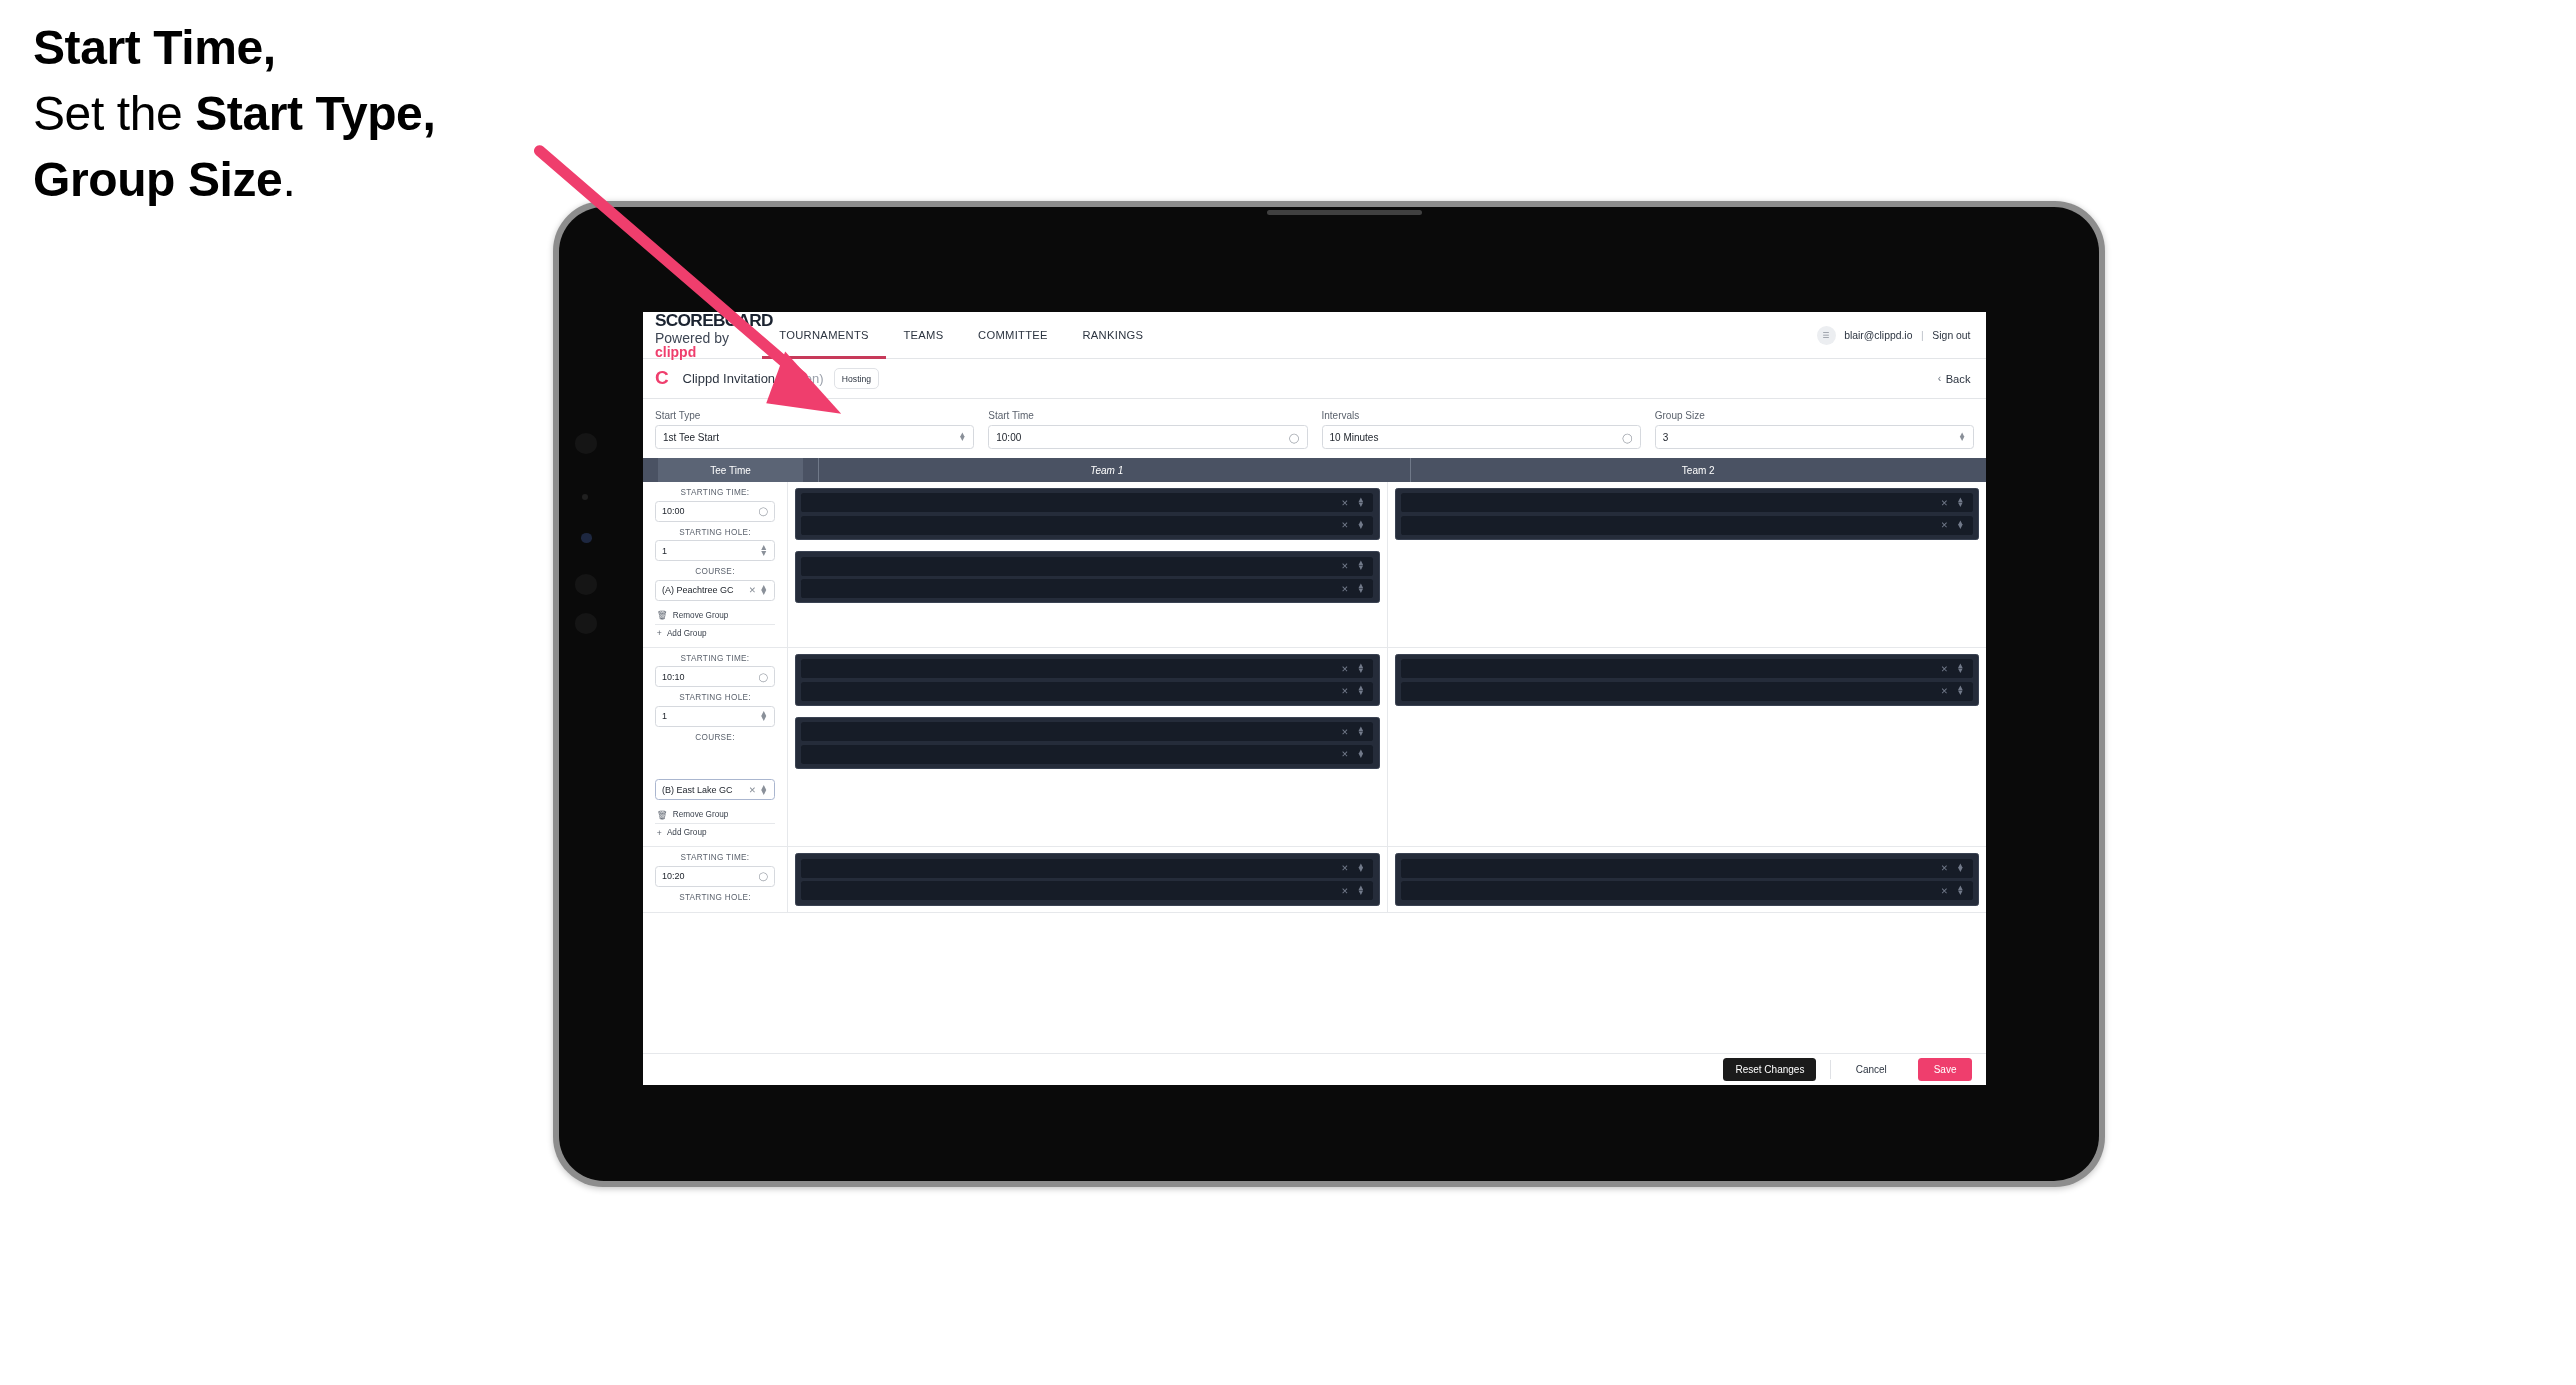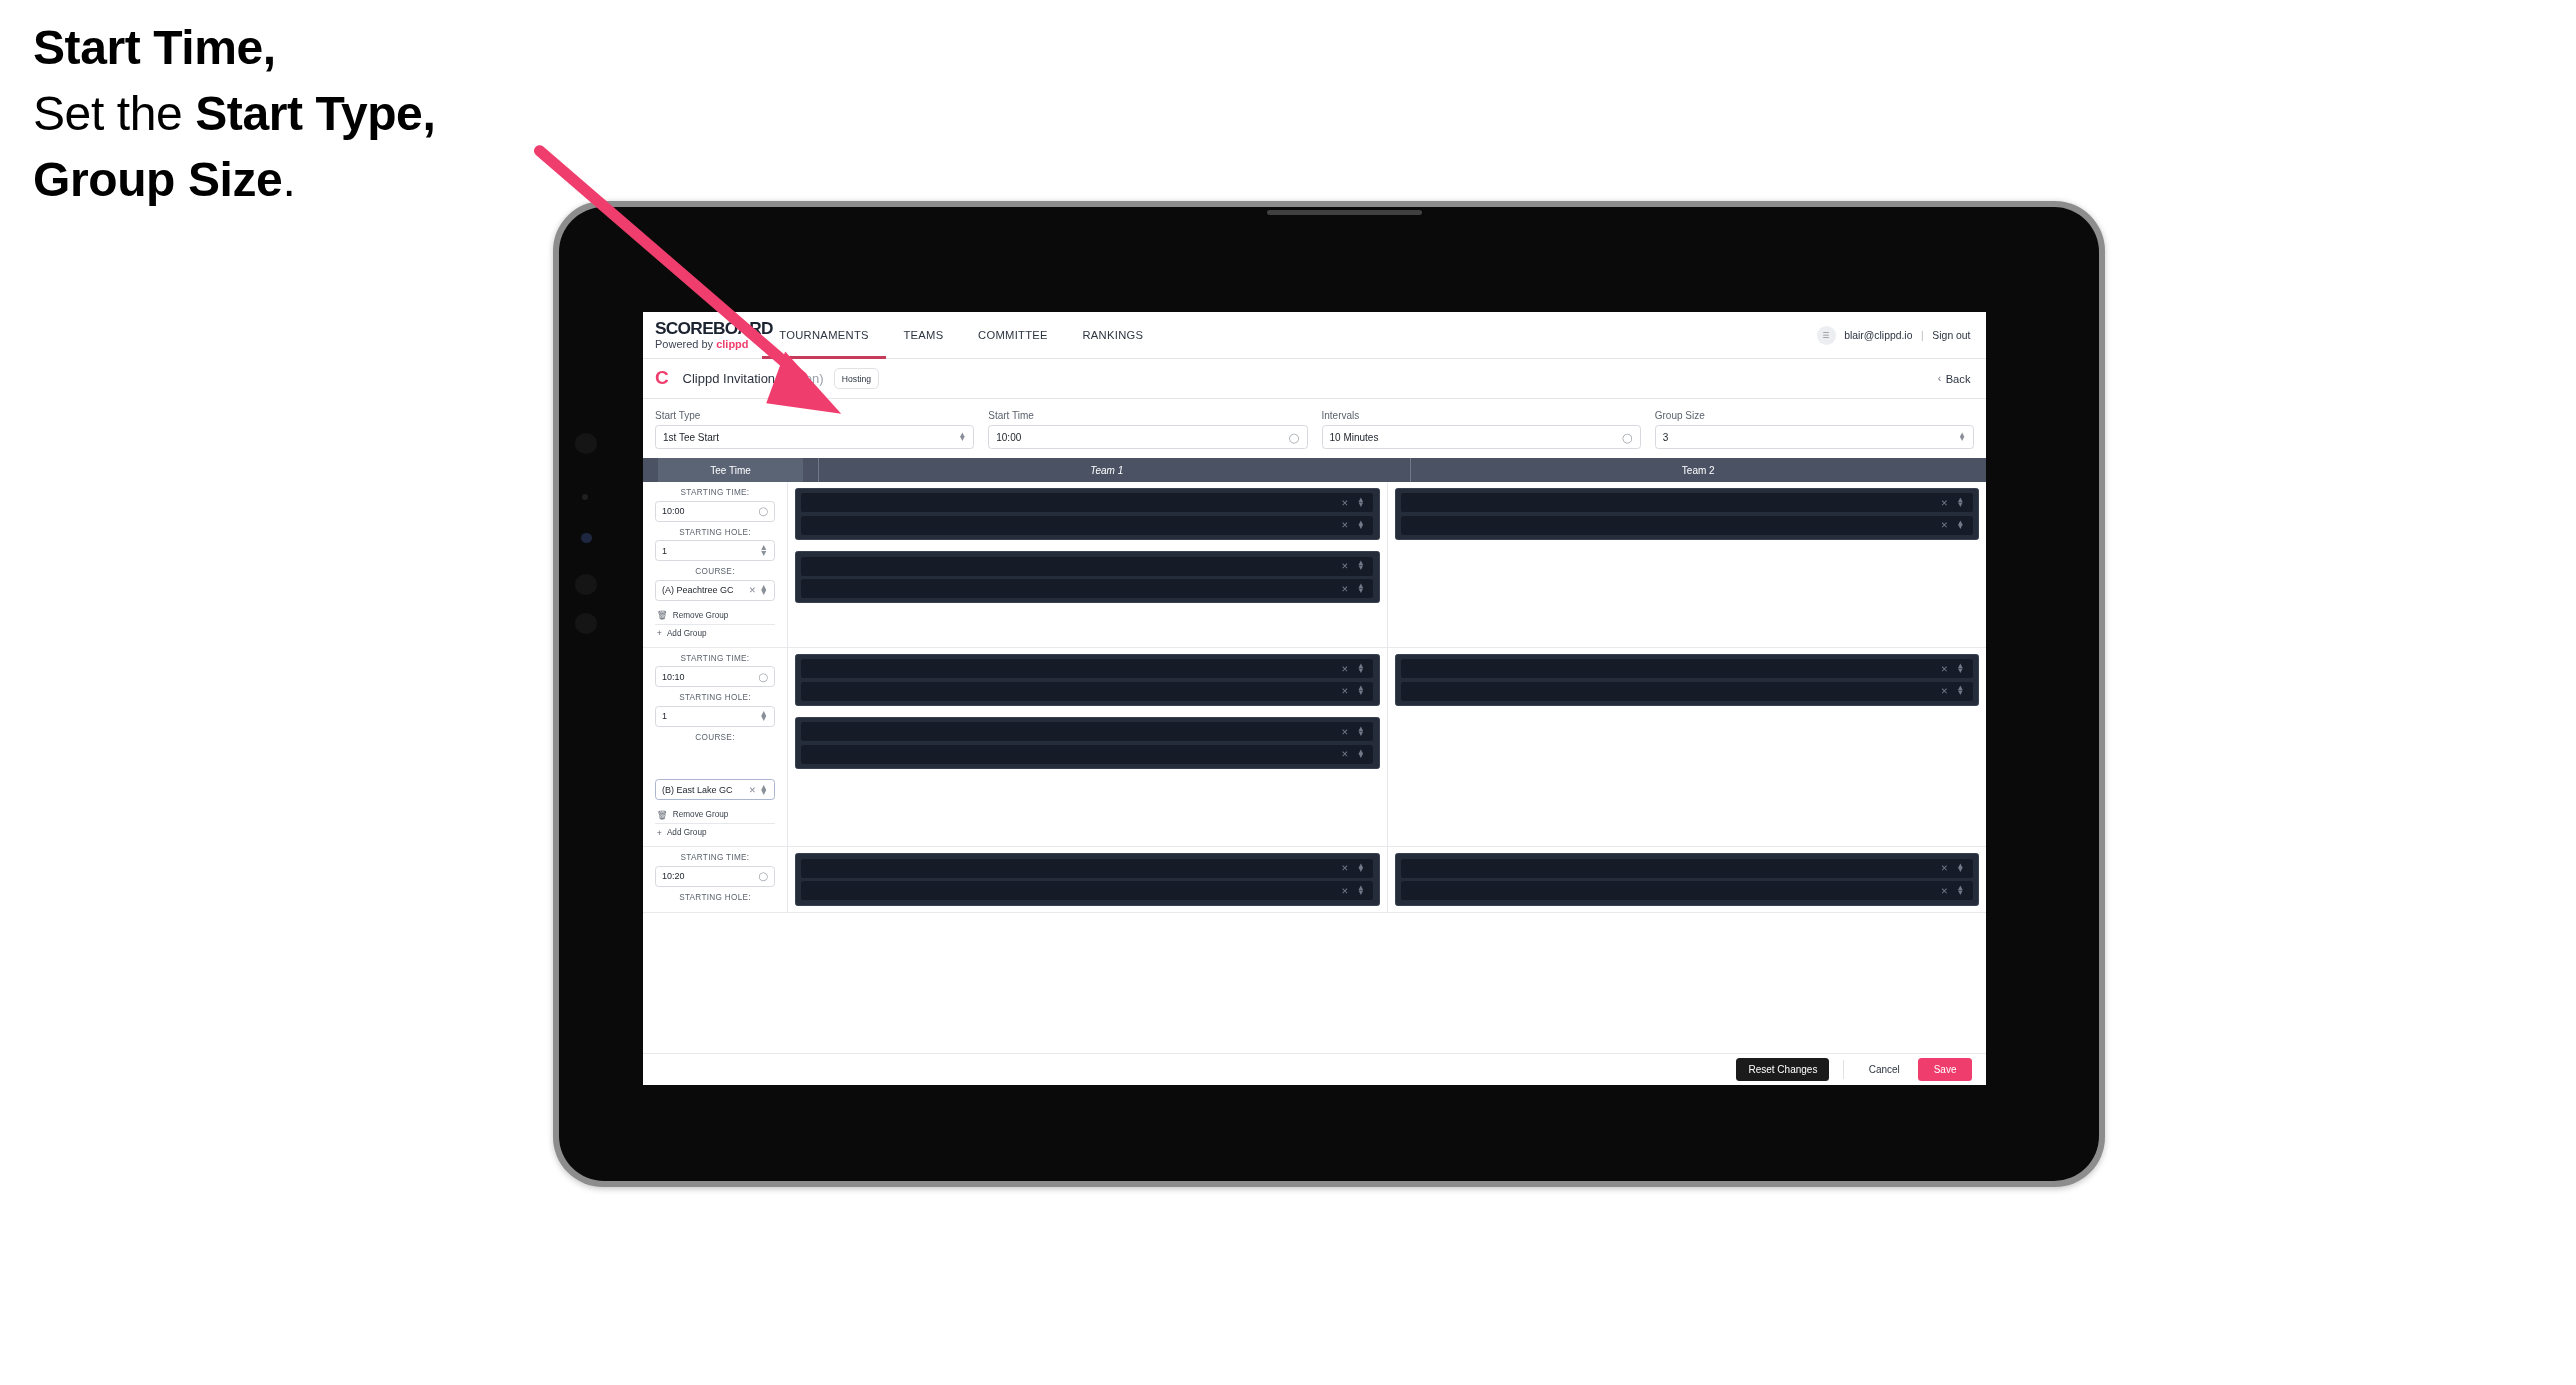--- a/index.html
+++ b/index.html
@@ -58,21 +58,21 @@
     overflow: hidden;
   }
 
   
   .topnav {
     height: 47px; background: #fff; display: flex; align-items: stretch;
     border-bottom: 0.9px solid #e3e5e8; flex: none; position: relative;
   }
   .logo-wrap { width: 119px; display:flex; flex-direction:column; justify-content:center; padding-left:12px; }
   .logo-main { font-size: 17.3px; font-weight: 800; color:#1b2330; letter-spacing:-0.7px; line-height:1; font-family:"Liberation Sans", sans-serif; }
-  .logo-sub { font-size: 11px; color:#3e4654; margin-top:1.7px; line-height:1;}
+  .logo-sub { font-size: 14px; color:#3e4654; margin-top:1.7px; line-height:1;}
   .logo-sub .pk { color:#ef3e6d; font-weight:700; }
   .navitems { display:flex; align-items:stretch; }
   .navitem {
     display:flex; align-items:center; padding: 0 17.3px;
     font-size: 11.2px; color:#2c3440; letter-spacing:0.3px;
     cursor:pointer; position:relative;
   }
   .navitem.active::after {
     content:""; position:absolute; left:0; right:0; bottom:-0.9px; height:2.6px; background:#c73a5a;
   }
@@ -161,21 +161,21 @@
     display:flex; align-items:center; justify-content:flex-end; gap:0; padding-right:14px;
   }
   .btn-reset {
     background:#1b1b1b; color:#fff; font-size:10px; border-radius:3.5px;
     padding: 6px 12px; cursor:pointer;
   }
   .vdiv { width:0.9px; height:19px; background:#dfe1e5; margin: 0 14px; }
   .btn-cancel { font-size:10px; color:#2c3440; cursor:pointer; padding: 6px 10.4px;}
   .btn-save {
     background:#ef3e6d; color:#fff; font-size:10px; border-radius:3.5px;
-    padding: 6px 15.5px; margin-left:8px; cursor:pointer;
+    padding: 6px 15.5px; margin-left:21px; cursor:pointer;
   }
 </style>
 </head>
 <body>
 
 <div id="root">
 
   <div class="headline">
     <span class="ln">
       <b>Start Time,</b>

